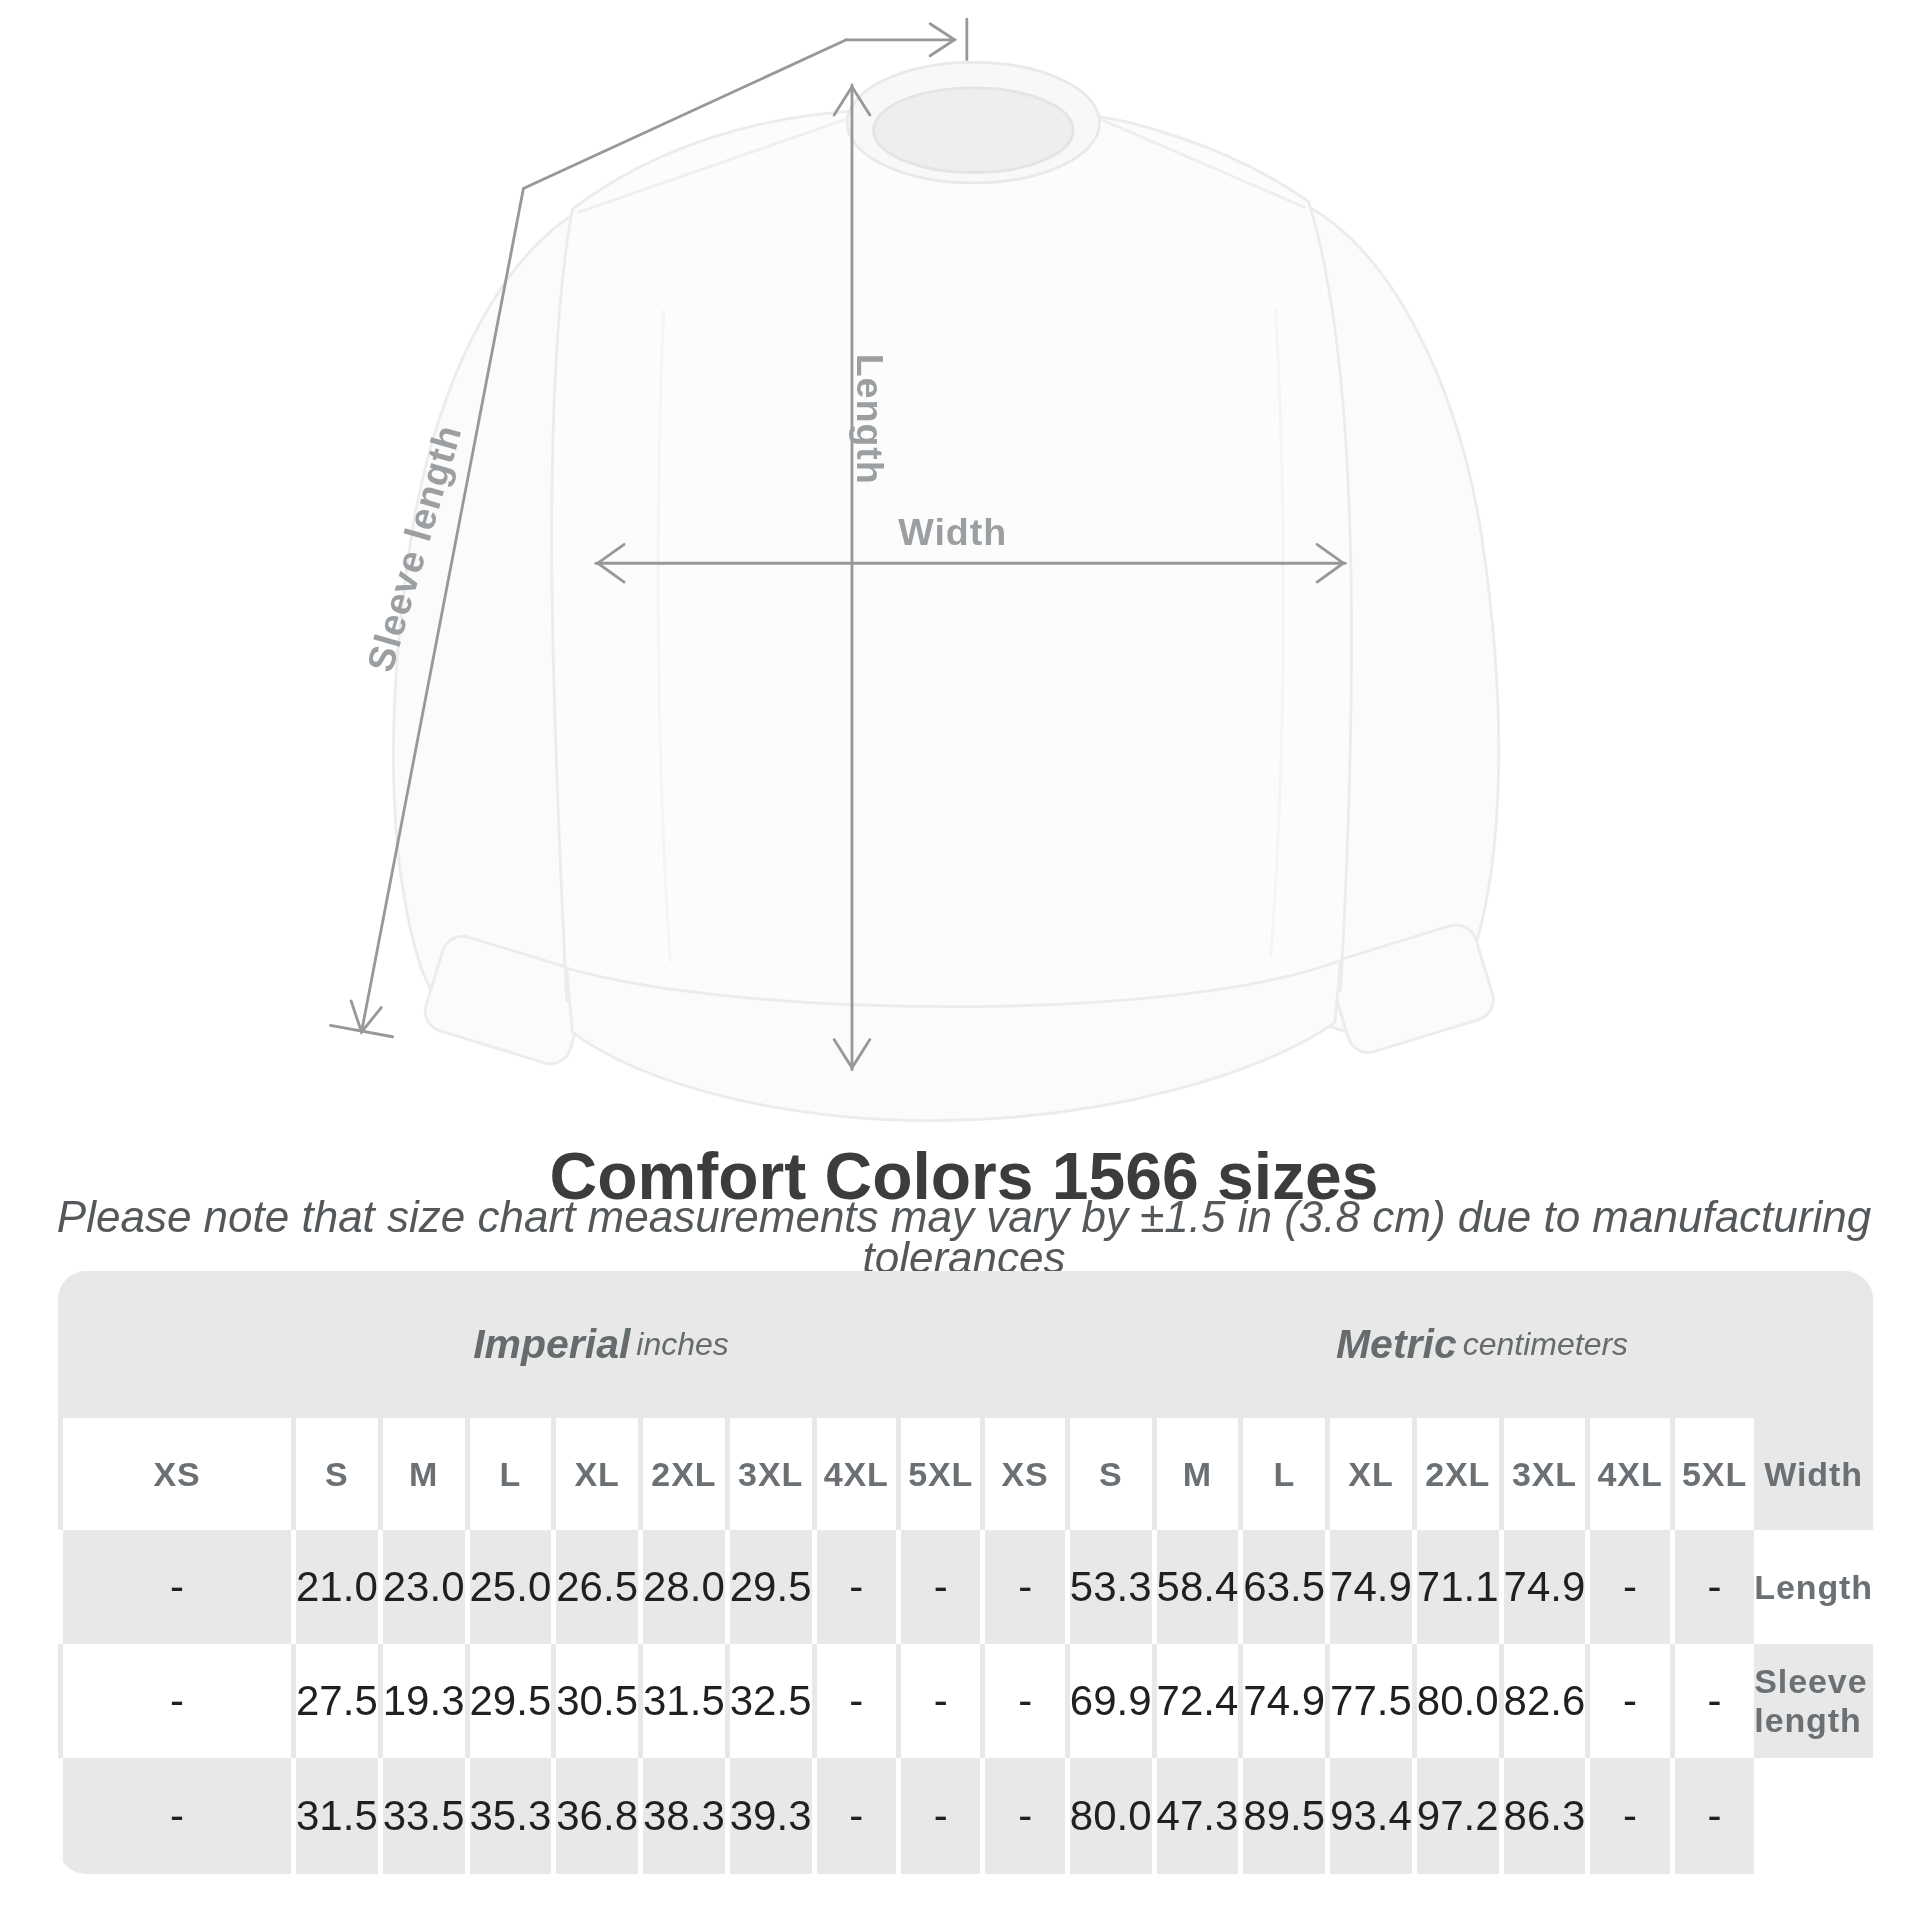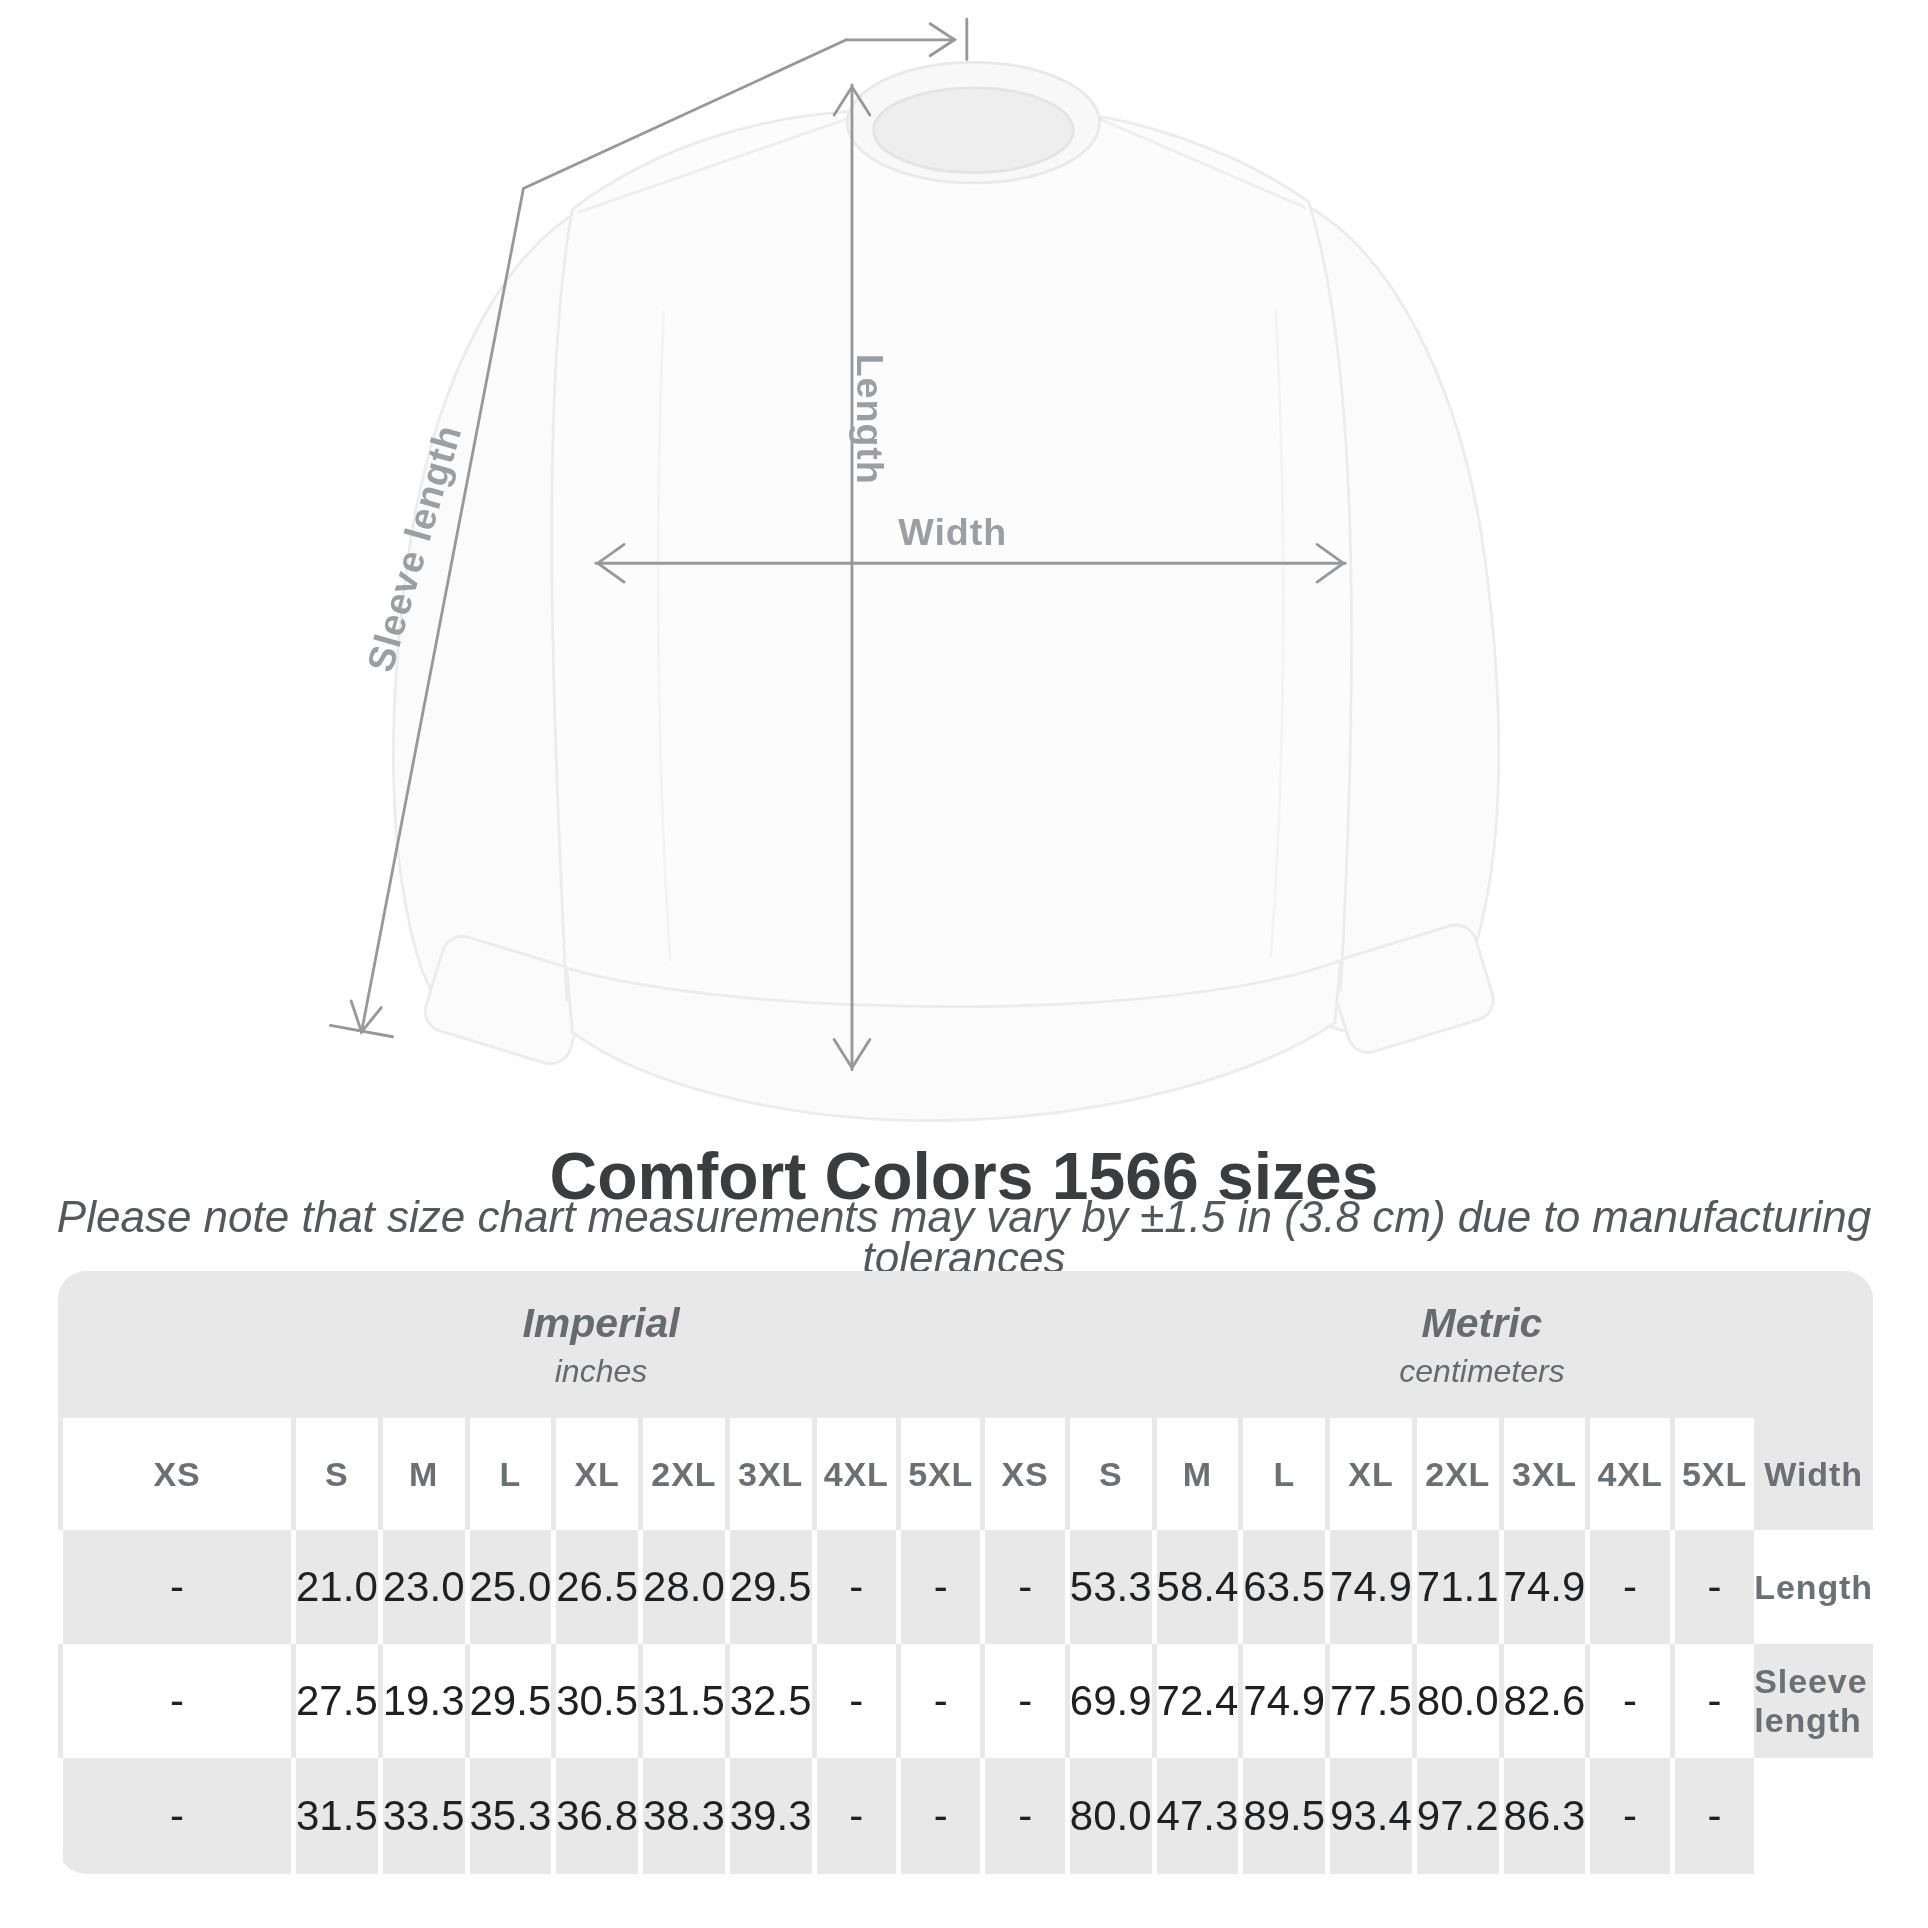--- a/index.html
+++ b/index.html
@@ -15,21 +15,21 @@
   .page-subtitle{position:absolute;left:0;top:1196px;width:1928px;text-align:center;
     font-size:44px;font-style:italic;color:#54585b;line-height:41px;}
 
   
   .tbl{position:absolute;left:58px;top:1271px;width:1815px;height:603px;
     border-radius:28px;overflow:hidden;display:grid;
     grid-template-columns:233px repeat(18,1fr);
     grid-template-rows:147px 112px 114px 114px 116px;}
   .band{grid-column:1/-1;background:#e8e8e8;position:relative;}
   .ug{position:absolute;top:0;height:100%;transform:translateX(-50%);
-    display:flex;flex-direction:column;justify-content:center;align-items:center;gap:6px;
+    display:flex;flex-direction:row;justify-content:center;align-items:center;gap:6px;
     text-align:center;color:#666c6e;white-space:nowrap;}
   .ug-name{font-size:41px;font-weight:bold;font-style:italic;}
   .ug-unit{font-size:32px;font-style:italic;}
   .cell{display:flex;align-items:center;justify-content:center;box-sizing:border-box;
     background:#ffffff;border-left:5.6px solid #e8e8e8;}
   .cell.first{border-left:none;}
   .cell.g{background:#e8e8e8;border-left-color:#ffffff;}
   .ch,.rl{font-size:34px;font-weight:bold;color:#6b7074;letter-spacing:0.9px;}
   .cv{font-size:42px;color:#1f2022;}
 </style>

